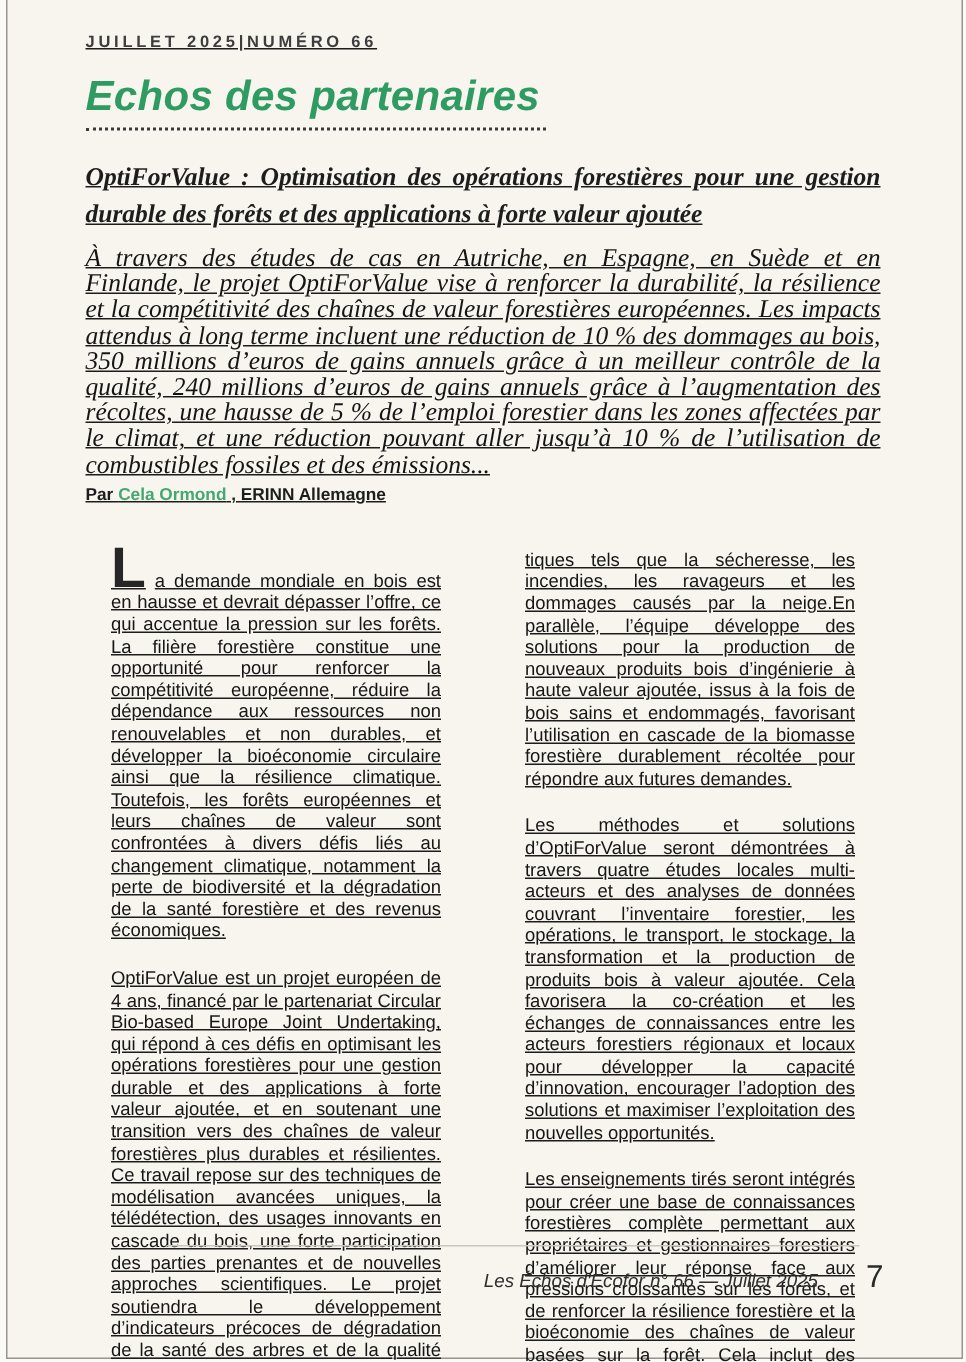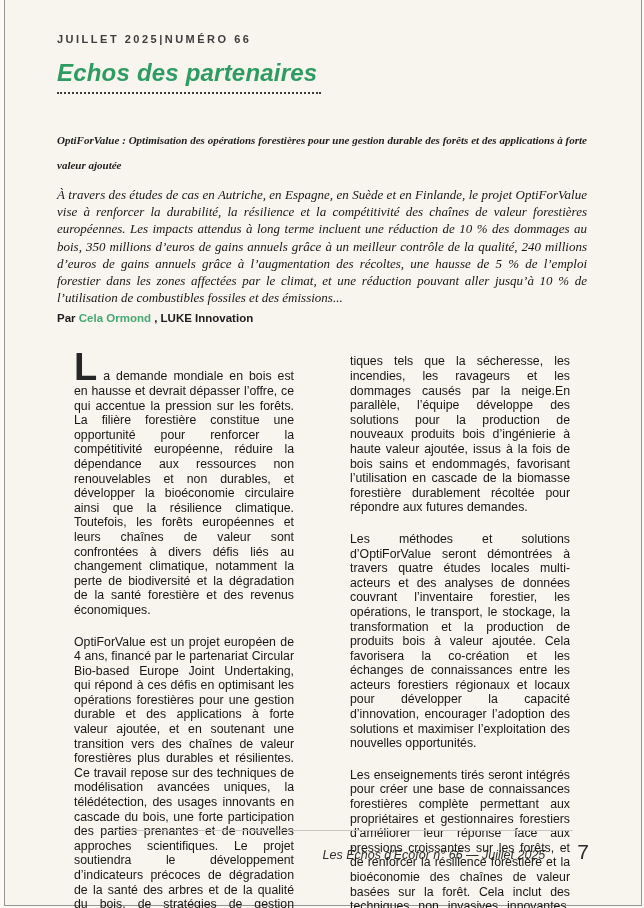--- a/index.html
+++ b/index.html
@@ -12,48 +12,49 @@
     width:644px;height:908px;margin:0;padding:0;overflow:hidden;
     background:#fbfaf6;
     font-family:"Liberation Sans",sans-serif;
     color:var(--text-color);
   }
   .page{
     position:absolute;left:4px;top:0;right:2px;bottom:2px;
     background:var(--page-bg);
     border:1px solid #97958e;border-top:none;
     box-sizing:border-box;
-    padding:33px 54px 0 52px;
+    padding:22px 54px 0 52px;
+    text-decoration:underline;
   }
   .issue-line{
     font-size:11px;font-weight:700;letter-spacing:2.5px;
     color:#3d3d3d;
   }
   .section-title{
     display:inline-block;
-    margin:14px 0 16px 0;
-    font-size:24px;font-style:italic;font-weight:700;
+    margin:14px 0 0 0;
+    font-size:28px;font-style:italic;font-weight:700;
     color:var(--accent-green);
     border-bottom:2px dotted #3a3a3a;
     padding:0 4px 5px 0;
     letter-spacing:.2px;
   }
   .article-title{
     margin:18px 0 0 0;
     font-family:"Liberation Serif",serif;
     font-style:italic;font-weight:700;
-    font-size:11px;line-height:25px;
+    font-size:17px;line-height:25px;
     text-align:justify;
     color:#1d1d1d;
   }
   .lead{
     margin:8px 0 0 0;
     font-family:"Liberation Serif",serif;
     font-style:italic;font-weight:400;
-    font-size:13px;line-height:17.2px;
+    font-size:17px;line-height:17.2px;
     text-align:justify;
     color:#151515;
   }
   .byline{
     margin:6px 0 0 0;
     font-size:11.5px;font-weight:700;color:#1d1d1d;
   }
   .byline .author{color:var(--byline-green);}
   .columns{
     display:flex;gap:22px;margin-top:13px;
@@ -92,21 +93,21 @@
 
   <div class="issue-line">JUILLET 2025|NUMÉRO 66</div>
 
   <h1 class="section-title">Echos des partenaires</h1>
 
   <h2 class="article-title">OptiForValue : Optimisation des opérations forestières pour une gestion durable des forêts et des applications à forte valeur ajoutée</h2>
 
   <p class="lead">À travers des études de cas en Autriche, en Espagne, en Suède et en Finlande, le projet OptiForValue vise à renforcer la durabilité, la résilience et la compétitivité des chaînes de valeur forestières européennes. Les impacts attendus à long terme incluent une réduction de 10 % des dommages au bois, 350 millions d’euros de gains annuels grâce à un meilleur contrôle de la qualité, 240 millions d’euros de gains annuels grâce à l’augmentation des récoltes, une hausse de 5 % de l’emploi forestier dans les zones affectées par le climat, et une réduction pouvant aller jusqu’à 10 % de l’utilisation de combustibles fossiles et des émissions...</p>
 
   <p class="byline">
-    <span>Par </span><span class="author">Cela Ormond</span><span> , LUKE Innovation</span>
+    <span>Par </span><span class="author">Cela Ormond</span><span> , ERINN Allemagne</span>
   </p>
 
   <div class="columns">
 
     <div class="col">
       <p class="para"><span class="dropcap">L</span><span>a demande mondiale en bois est en hausse et devrait dépasser l’offre, ce qui accentue la pression sur les forêts. La filière forestière constitue une opportunité pour renforcer la compétitivité européenne, réduire la dépendance aux ressources non renouvelables et non durables, et développer la bioéconomie circulaire ainsi que la résilience climatique. Toutefois, les forêts européennes et leurs chaînes de valeur sont confrontées à divers défis liés au changement climatique, notamment la perte de biodiversité et la dégradation de la santé forestière et des revenus économiques.</span></p>
       <p class="para spaced">OptiForValue est un projet européen de 4 ans, financé par le partenariat Circular Bio-based Europe Joint Undertaking, qui répond à ces défis en optimisant les opérations forestières pour une gestion durable et des applications à forte valeur ajoutée, et en soutenant une transition vers des chaînes de valeur forestières plus durables et résilientes. Ce travail repose sur des techniques de modélisation avancées uniques, la télédétection, des usages innovants en cascade du bois, une forte participation des parties prenantes et de nouvelles approches scientifiques. Le projet soutiendra le développement d’indicateurs précoces de dégradation de la santé des arbres et de la qualité du bois, de stratégies de gestion forestière durable et adaptative, ainsi que de l’intelligence artificielle pour une gestion agile de la valeur et des opérations forestières intégrées à des analyses du cycle de vie. Dirigée par l’Institut finlandais des ressources naturelles LUKE, l’équipe transdisciplinaire de 17 partenaires issus de sept pays européens (Autriche, Bulgarie, Finlande, Allemagne, Irlande, Espagne, Suède) collabore pour fournir des outils et des lignes directrices innovants afin d’améliorer la gestion des forêts et des chaînes de valeur face aux stress clima-</p>
     </div>
 
     <div class="col">

